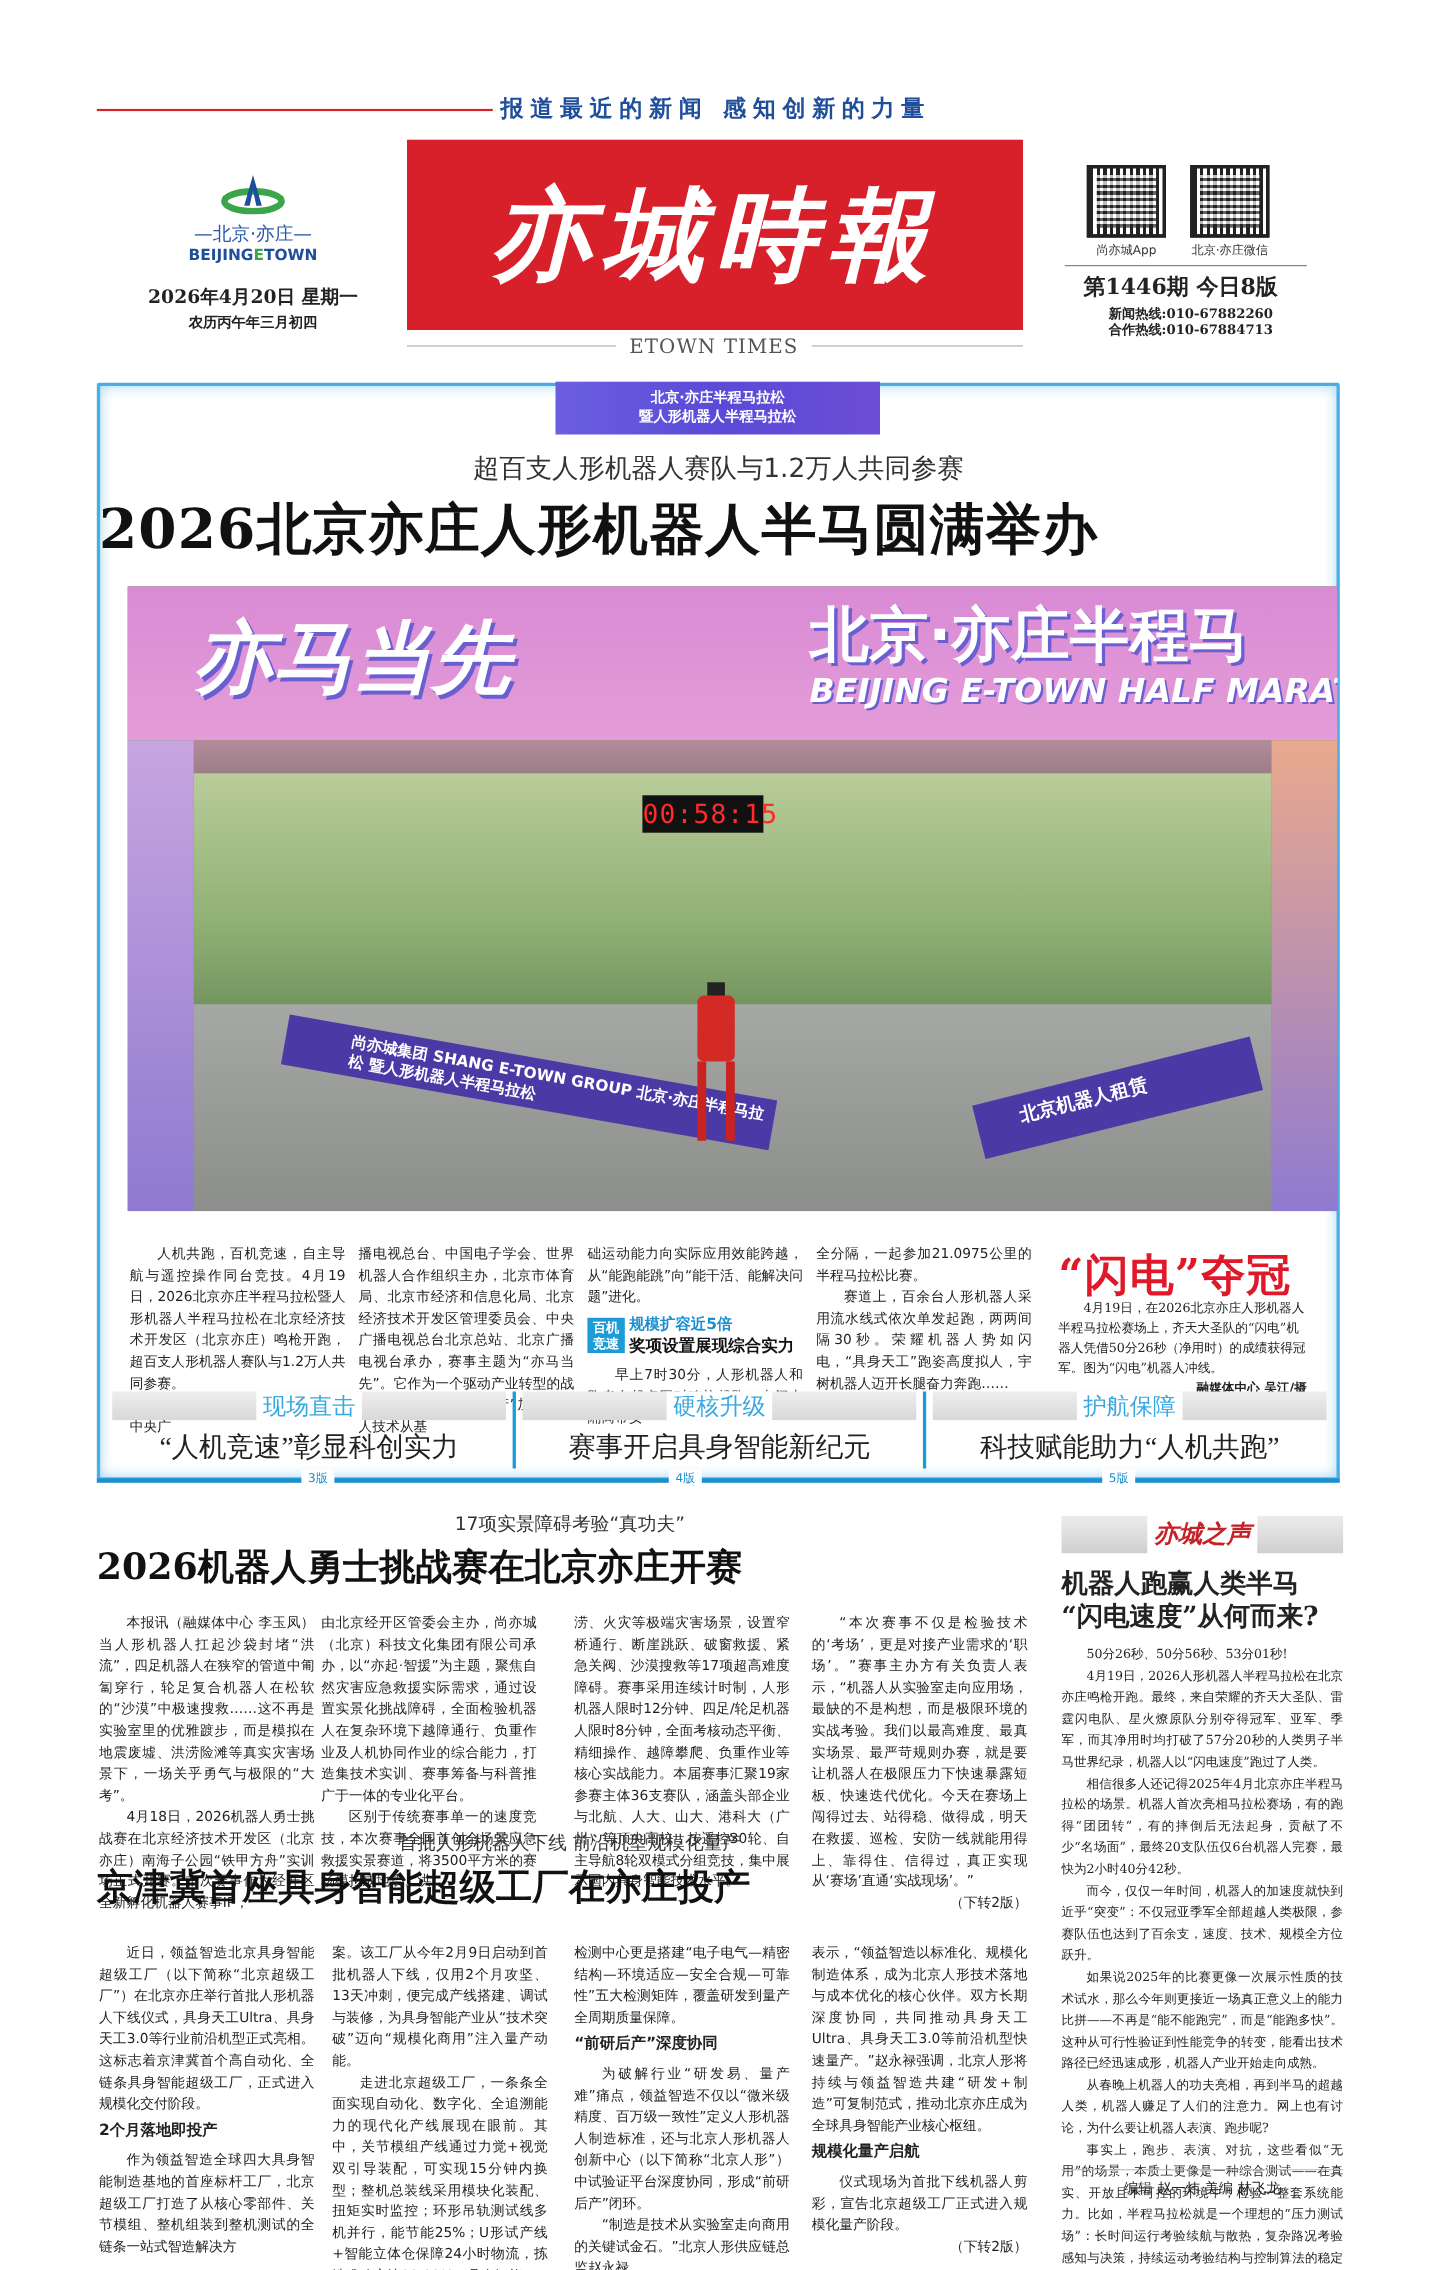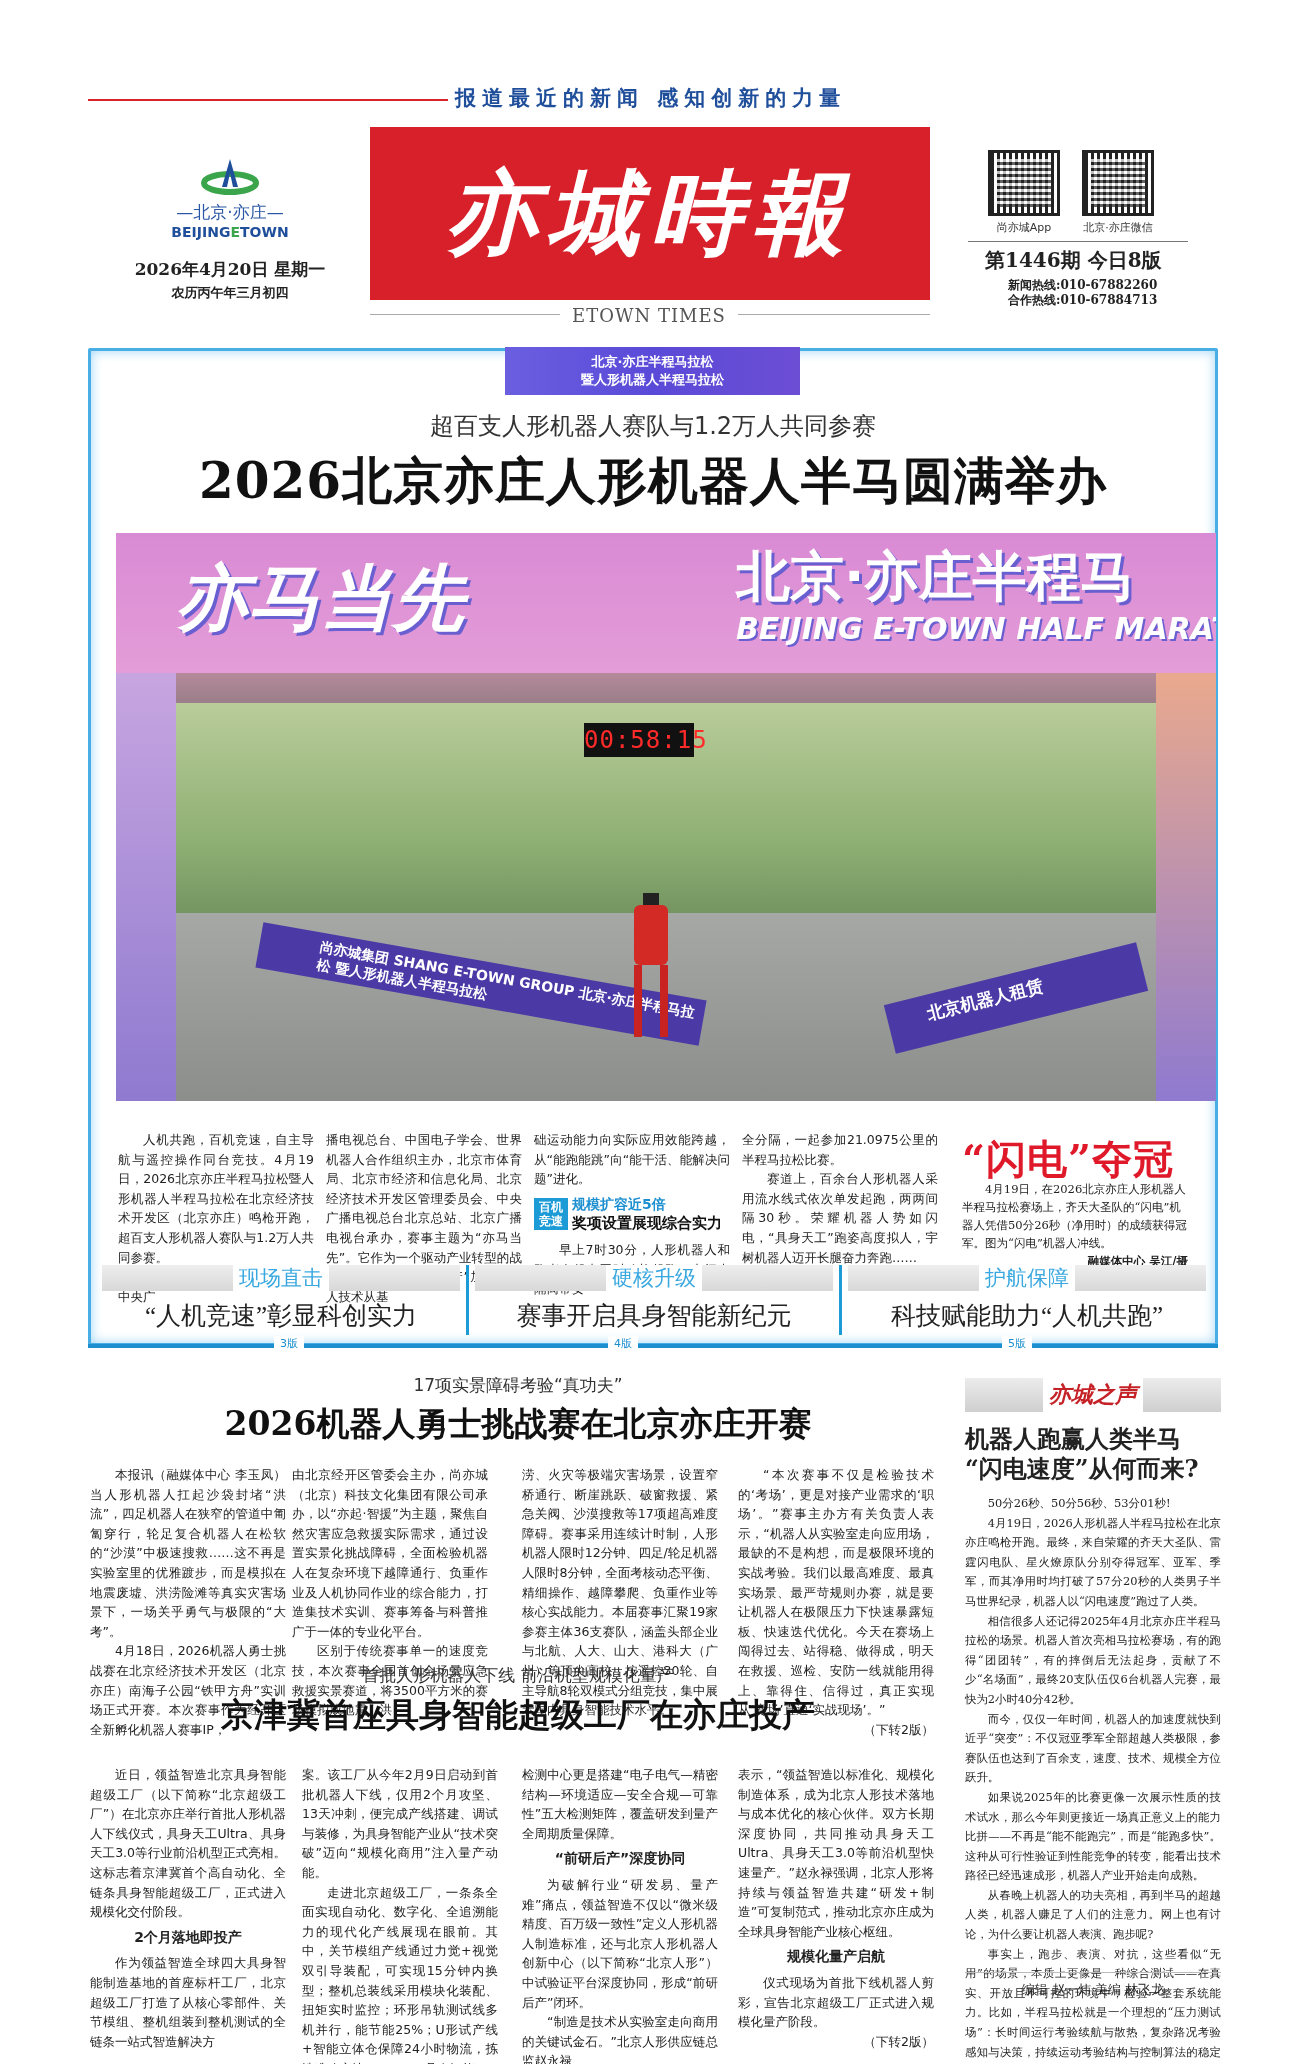--- a/index.html
+++ b/index.html
@@ -22,21 +22,21 @@
 .qr{width:72px;height:66px;background:repeating-linear-gradient(90deg,#222 0 3px,#fff 3px 6px),#222;position:relative;border:3px solid #222}
 .qr::after{content:"";position:absolute;inset:6px;background:repeating-linear-gradient(0deg,#222 0 3px,#fff 3px 6px);opacity:.7}
 .qrbox{text-align:center;font-size:11px;font-family:"DejaVu Sans",sans-serif;color:#333}
 .issue-line{left:968px;top:241px;width:220px;height:1px;background:#777}
 .issue{left:985px;top:247px;font-size:20px;font-weight:bold}
 .hot{left:1008px;top:278px;font-size:12px;font-weight:bold;line-height:15px}
 
 .feature{left:88px;top:348px;width:1130px;height:998px;border:3px solid #4aaee6;background:#fff;border-radius:2px;box-shadow:inset 0 0 12px #9fd6f5}
 .banner{left:505px;top:347px;width:295px;height:48px;background:linear-gradient(90deg,#6b5fe0,#5a4ad8,#6c4ed4);color:#fff;text-align:center;font-family:"DejaVu Sans",sans-serif;font-size:13px;font-weight:bold;line-height:18px;padding-top:6px}
 .kicker{left:90px;width:1126px;text-align:center;font-family:"DejaVu Sans",sans-serif;color:#333}
-.headline{left:90px;width:1126px;text-align:center;font-weight:bold;color:#111}
+.headline{left:90px;width:1126px;text-align:left;font-weight:bold;color:#111}
 .photo{left:116px;top:533px;width:1100px;height:568px;overflow:hidden;background:#7a9a6a}
 .ph-top{position:absolute;left:0;top:0;width:100%;height:140px;background:linear-gradient(180deg,#d98ad4,#e49dd8);}
 .ph-slogan{position:absolute;left:60px;top:18px;font-size:72px;color:#fff;font-weight:bold;font-style:italic;font-family:"DejaVu Serif",serif;text-shadow:3px 3px 0 #6a5fd0}
 .ph-title{position:absolute;left:620px;top:8px;font-size:54px;color:#fff;font-weight:bold;font-family:"DejaVu Sans",sans-serif;text-shadow:3px 3px 0 #6a5fd0;white-space:nowrap}
 .ph-sub{position:absolute;left:620px;top:78px;font-size:30px;color:#fff;font-weight:bold;font-style:italic;font-family:"DejaVu Sans",sans-serif;text-shadow:2px 2px 0 #6a5fd0;white-space:nowrap}
 .ph-gate{position:absolute;left:50px;top:140px;width:1000px;height:30px;background:linear-gradient(180deg,#b48a9a,#9a7e88)}
 .ph-trees{position:absolute;left:60px;top:170px;width:980px;height:230px;background:linear-gradient(180deg,#b9cc9a,#8fb074 60%,#6d8e5c)}
 .ph-road{position:absolute;left:60px;top:380px;width:980px;height:188px;background:linear-gradient(180deg,#a6a8a6,#8c8e8c)}
 .ph-left{position:absolute;left:0;top:140px;width:60px;height:428px;background:linear-gradient(180deg,#c7a5e0,#8f7ad0)}
 .ph-right{position:absolute;right:0;top:140px;width:60px;height:428px;background:linear-gradient(180deg,#e9a98d,#8f7ad0)}
@@ -65,21 +65,21 @@
 .pg{position:absolute;top:1336px;font-size:11px;background:#fff;padding:0 6px;color:#1c8fd0;font-family:"DejaVu Sans",sans-serif}
 
 .sidebar{left:965px;top:1378px;width:256px}
 .sb-logo{height:34px;display:flex;align-items:center;gap:6px}
 .sb-logo .g{flex:1;height:34px;background:linear-gradient(180deg,#ececec,#cfcfcf)}
 .sb-logo .m{color:#c52228;font-weight:bold;font-size:22px;font-style:italic}
 .sb-title{font-weight:bold;font-size:24px;line-height:30px;margin-top:12px}
 .sb-body{font-size:11.4px;line-height:19.6px;margin-top:10px;font-family:"DejaVu Serif",serif;text-align:justify}
 .sb-body p{text-indent:2em}
 .credits{left:965px;top:1972px;width:256px;border-top:1px solid #bbb;padding-top:8px;text-align:center;font-size:13px;font-family:"DejaVu Sans",sans-serif}
-.mini-h{text-align:center;font-weight:bold;font-size:14px;margin:6px 0 6px;text-indent:0!important}
+.mini-h{text-align:left;font-weight:bold;font-size:14px;margin:6px 0 6px;text-indent:0!important}
 </style>
 </head>
 <body>
 
 <div class="abs slogan-line"></div>
 <div class="abs slogan">报道最近的新闻  感知创新的力量</div>
 
 <div class="abs logo">
   <div class="logo-mark">
     <svg width="60" height="40" viewBox="0 0 60 40">

